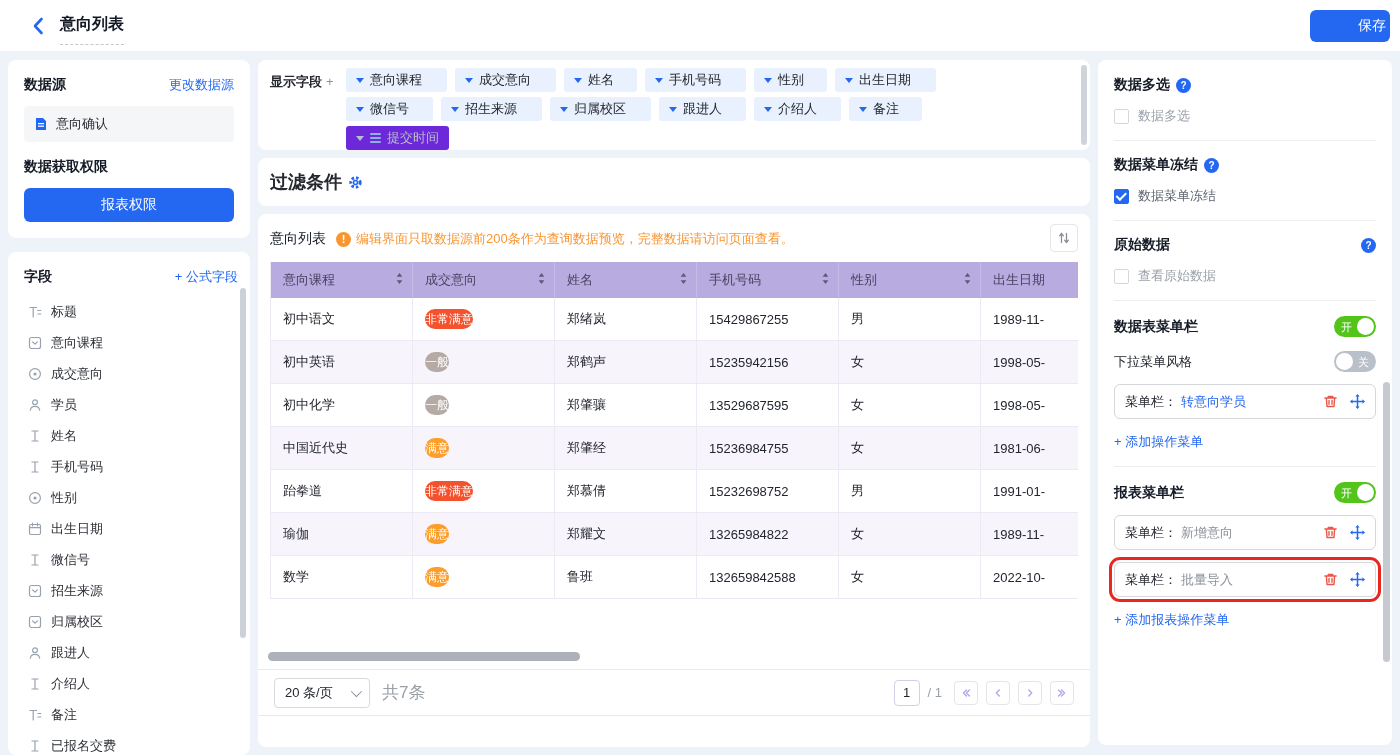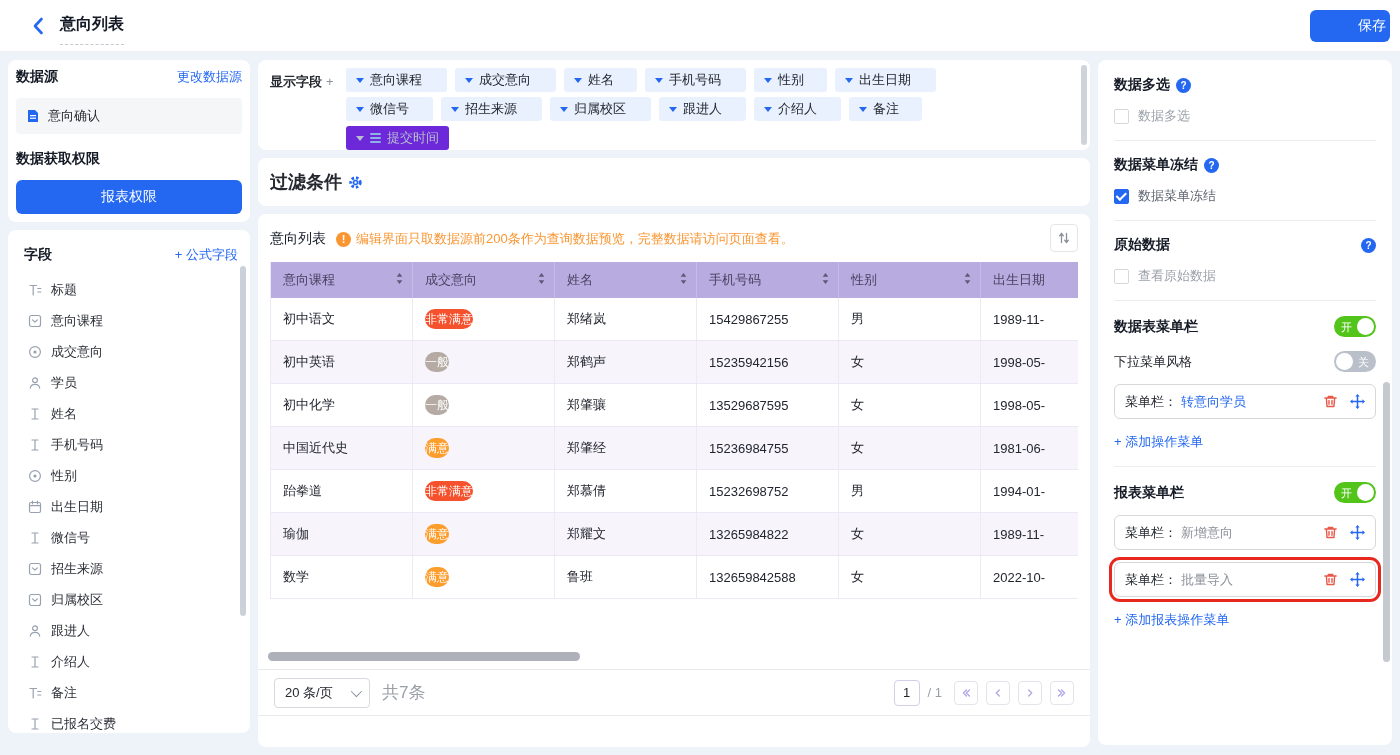--- a/index.html
+++ b/index.html
@@ -16,21 +16,21 @@
   
   .panel { background:#fff; border-radius:8px; position:relative; }
   .col-left { position:absolute; left:8px; top:60px; width:242px; }
   .col-mid  { position:absolute; left:258px; top:60px; width:832px; }
   .col-right{ position:absolute; left:1098px; top:60px; width:294px; height:685px; padding:16px; overflow:hidden; }
 
   .sec-head { display:flex; justify-content:space-between; align-items:center; }
   .sec-title { font-size:14px; font-weight:700; color:#151b26; }
   .link { color:#2468f2; font-size:13px; cursor:pointer; text-decoration:none; }
 
-  .panel-ds { padding:8px; margin-bottom:8px; }
+  .panel-ds { padding:16px; margin-bottom:14px; }
   .ds-item { margin-top:12px; height:36px; background:#f5f6f8; border-radius:4px; display:flex; align-items:center; gap:8px; padding:0 10px; font-size:13px; color:#25282f; }
   .perm-title { margin-top:16px; }
   .btn-primary { margin-top:12px; width:100%; height:34px; background:#2468f2; color:#fff; border:none; border-radius:6px; font-size:14px; cursor:pointer; }
 
   .panel-fields { padding:16px 12px 12px 16px; height:503px; overflow:hidden; }
   .field-list { margin-top:10px; }
   .field-item { display:flex; align-items:center; gap:9px; height:31px; padding-left:4px; cursor:grab; color:#2b2f36; font-size:13px; }
   .f-ico { width:14px; height:14px; display:inline-flex; }
 
   .vscroll { position:absolute; background:#ccd0d8; border-radius:3px; width:6px; }
@@ -472,21 +472,21 @@
                 <div class="td">1981-06-</div>
               </div>
               <div class="tr">
                 <div class="td">跆拳道</div>
                 <div class="td">
                   <span class="badge" style="background: rgb(244, 81, 44);">非常满意</span>
                 </div>
                 <div class="td">郑慕倩</div>
                 <div class="td">15232698752</div>
                 <div class="td">男</div>
-                <div class="td">1994-01-</div>
+                <div class="td">1991-01-</div>
               </div>
               <div class="tr alt">
                 <div class="td">瑜伽</div>
                 <div class="td">
                   <span class="badge" style="background: rgb(253, 157, 44);">满意</span>
                 </div>
                 <div class="td">郑耀文</div>
                 <div class="td">13265984822</div>
                 <div class="td">女</div>
                 <div class="td">1989-11-</div>

